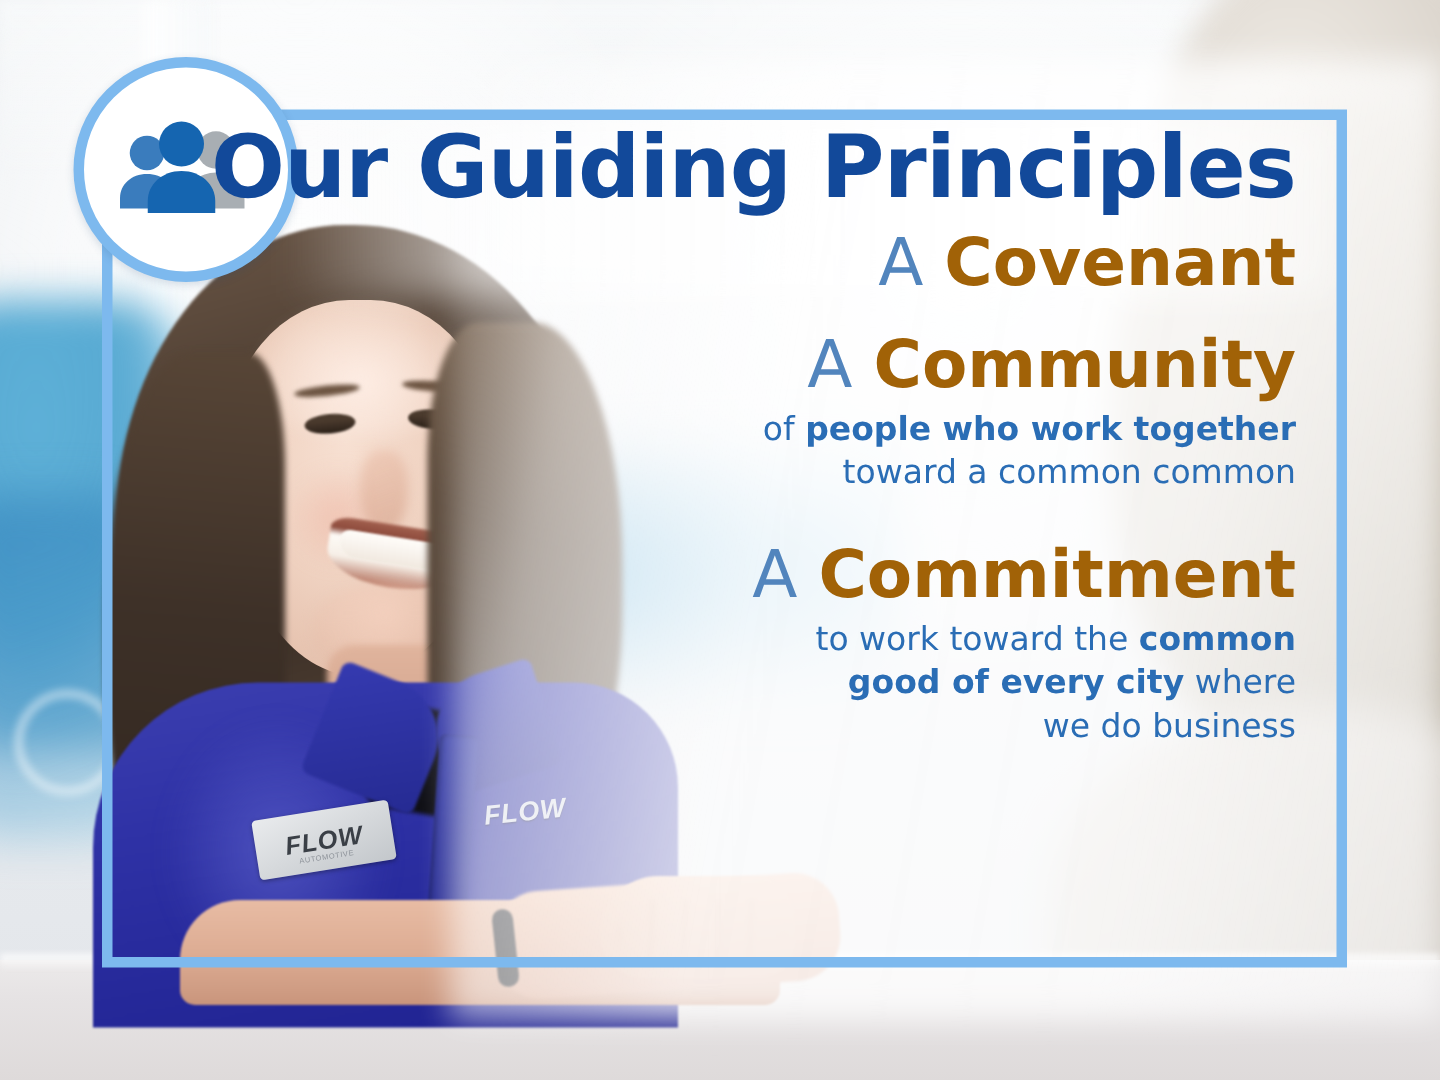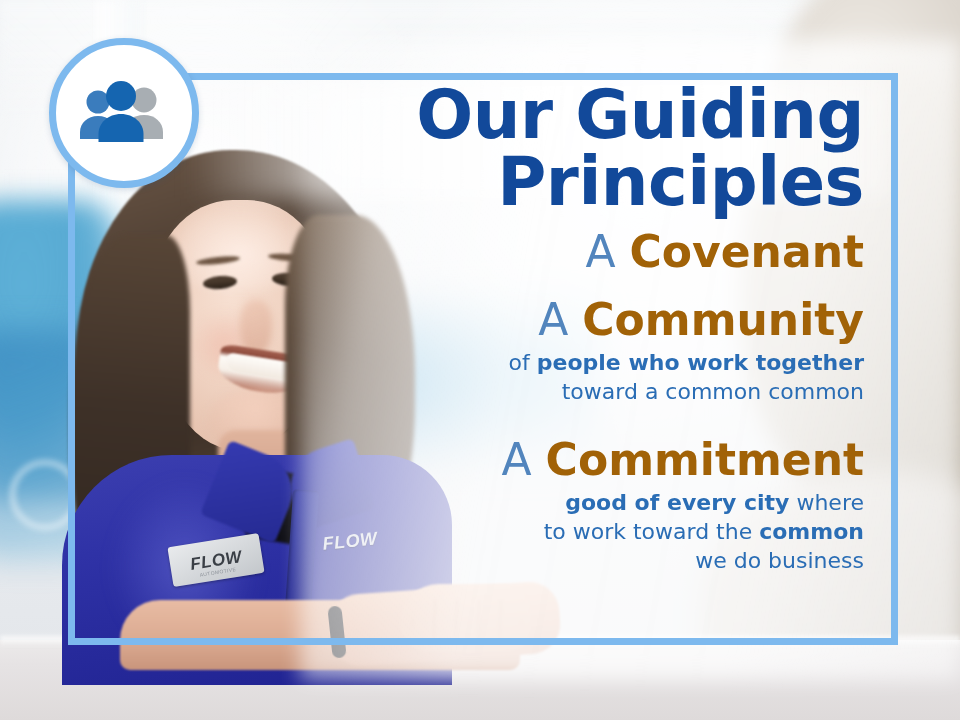--- a/index.html
+++ b/index.html
@@ -291,21 +291,21 @@
   .badge-circle svg{display:block;}
 
   
   .content{
     position:absolute;left:120px;top:82px;width:760px;
     text-align:right;
   }
   .headline{
     font-family:"DejaVu Sans","Liberation Sans",sans-serif;
     font-weight:700;
-    font-size:67px;
+    font-size:58px;
     line-height:1;
     letter-spacing:-.5px;
     color:#12499a;
     padding-right:16px;
     margin-bottom:10px;
   }
   .principle{margin-bottom:4px;padding-right:16px;}
   .p-title{
     font-size:44px;line-height:1.18;white-space:nowrap;
   }
@@ -431,20 +431,20 @@
           <span class="line"><span class="r">toward a common common</span></span>
         </div>
     </div>
 
     <div class="principle pos-3">
       <div class="p-title">
         <span class="p-article">A </span>
         <span class="p-word">Commitment</span>
       </div>
       <div class="p-sub">
+          <span class="line"><span class="r">to work toward the </span><span class="b">common</span></span>
           <span class="line"><span class="b">good of every city</span><span class="r"> where</span></span>
-          <span class="line"><span class="r">to work toward the </span><span class="b">common</span></span>
           <span class="line"><span class="r">we do business</span></span>
         </div>
     </div>
 
   </div>
 </div>
 
 </body></html>

